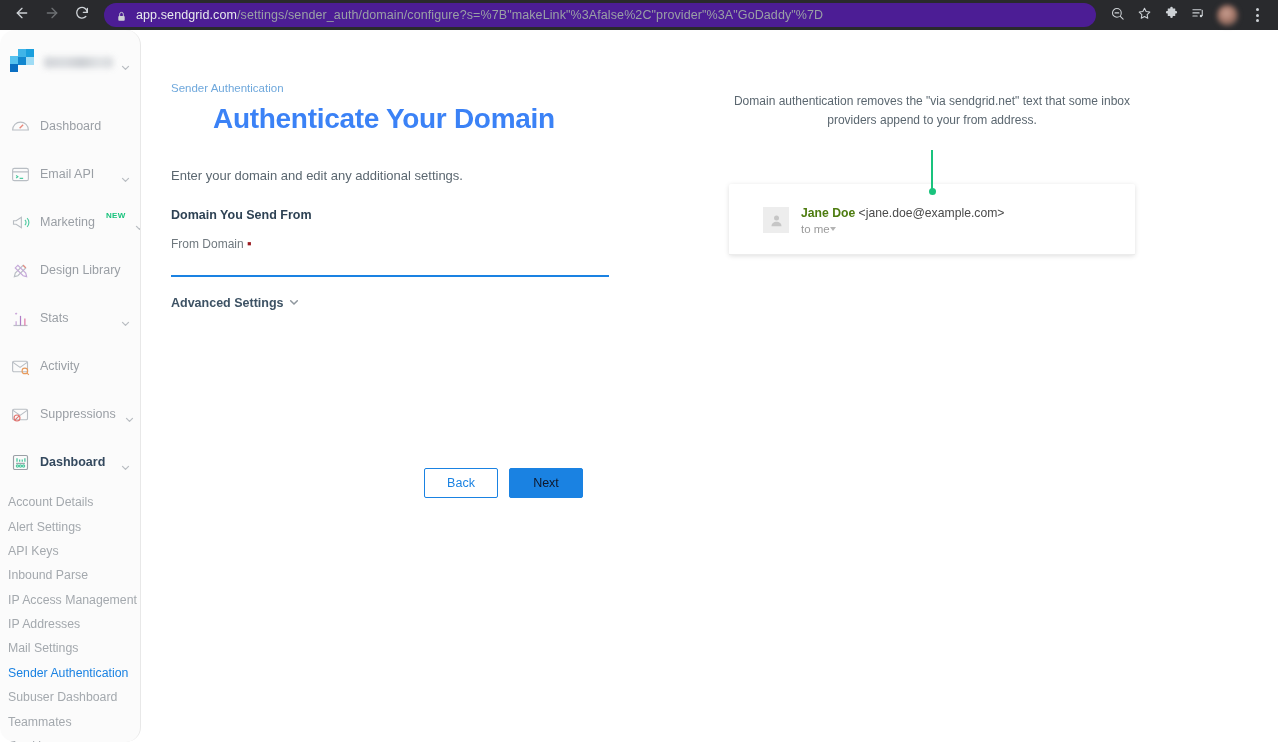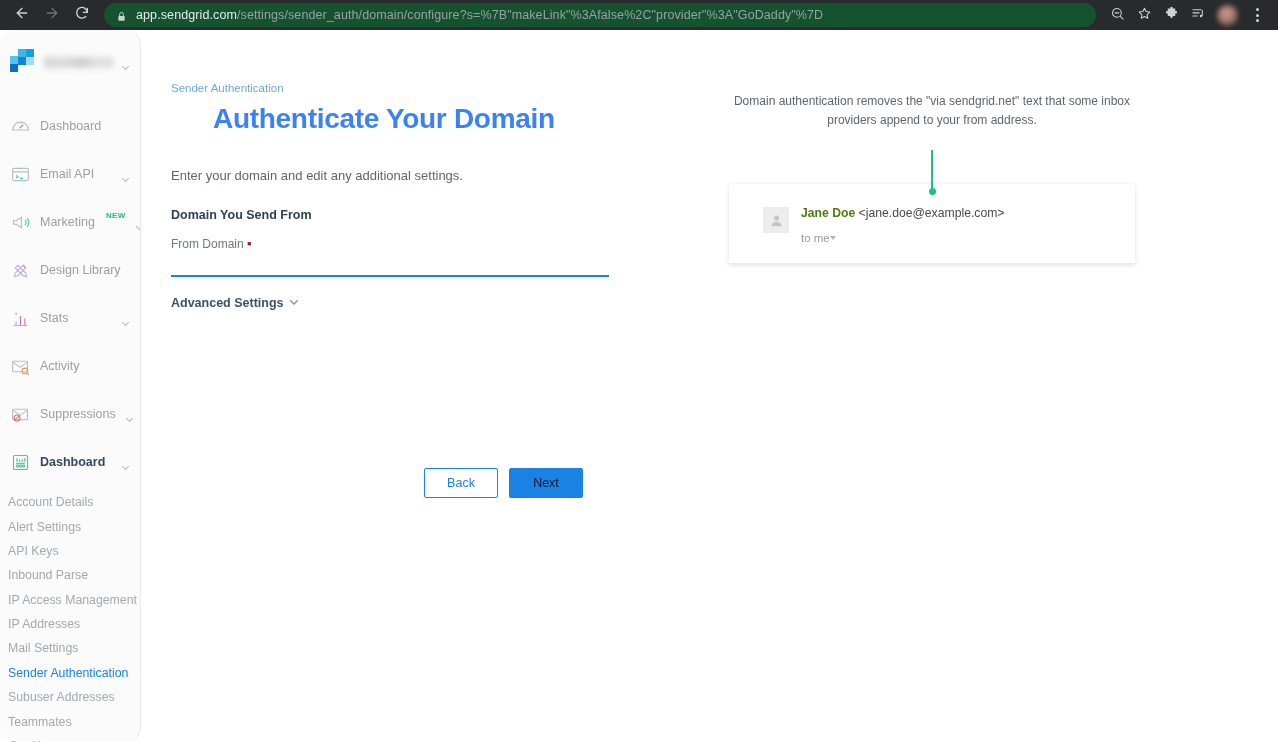--- a/index.html
+++ b/index.html
@@ -15,21 +15,21 @@
     display: flex; align-items: center; padding: 0 8px; gap: 2px;
   }
   .nav-btn {
     width: 28px; height: 28px; border-radius: 50%;
     display: flex; align-items: center; justify-content: center;
     color: #c8cbcf; flex: none;
   }
   .nav-btn svg { width: 16px; height: 16px; fill: none; stroke: #cdd1d5; stroke-width: 2; stroke-linecap: round; stroke-linejoin: round; }
   .nav-btn.disabled svg { stroke: #6e7174; }
   .omnibox {
-    flex: 1; height: 24px; background: #14532d; border-radius: 13px;
+    flex: 1; height: 24px; background: #4c1d95; border-radius: 13px;
     display: flex; align-items: center; padding: 0 12px; margin: 0 6px;
     overflow: hidden;
   }
   .lock { width: 11px; height: 13px; margin-right: 9px; flex: none; }
   .lock svg { width: 11px; height: 13px; }
   .url { font-size: 12.5px; color: #9aa0a6; white-space: nowrap; letter-spacing: .1px; }
   .url .host { color: #e8eaed; }
   .tool-icons { display: flex; align-items: center; gap: 1px; }
   .tool-btn {
     width: 26px; height: 26px; display: flex; align-items: center;
@@ -135,21 +135,21 @@
     box-shadow: 0 1px 5px rgba(0,0,0,.13); border-radius: 2px;
   }
   .mail-head { display: flex; gap: 12px; padding: 22px 20px 19px 34px; border-bottom: 1px solid #ececec; }
   .mail-avatar {
     width: 26px; height: 26px; background: #ededed; flex: none;
     display: flex; align-items: center; justify-content: center; margin-top: 1px;
   }
   .mail-avatar svg { width: 15px; height: 15px; fill: #c6c6c6; }
   .sender { font-size: 12.2px; color: #4a4a4a; }
   .sender b { color: #4d7c0f; margin-top: 6px; }
-  .to-row { display: flex; align-items: center; gap: 0; margin-top: 12px; }
+  .to-row { display: flex; align-items: center; gap: 0; margin-top: 3px; }
   .to { font-size: 11.5px; color: #9a9a9a; }
   .caret { width: 0; height: 0; border-left: 3.5px solid transparent; border-right: 3.5px solid transparent; border-top: 4px solid #b4b4b4; }
 
   .mail-body { padding: 24px 54px 30px; }
   .sk { background: #efeff0; border-radius: 1px; }
   .sk-title { width: 103px; height: 22px; }
   .sk-line { height: 11px; margin-top: 12px; }
   .sk-mid { display: flex; justify-content: space-between; margin-top: 12px; position: relative; }
   .sk-col { width: 55px; }
   .sk-box { height: 11px; }
@@ -391,21 +391,21 @@
 
       <div class="subnav">
         <div class="subnav-item">Account Details</div>
         <div class="subnav-item">Alert Settings</div>
         <div class="subnav-item">API Keys</div>
         <div class="subnav-item">Inbound Parse</div>
         <div class="subnav-item">IP Access Management</div>
         <div class="subnav-item">IP Addresses</div>
         <div class="subnav-item">Mail Settings</div>
         <div class="subnav-item sel">Sender Authentication</div>
-        <div class="subnav-item">Subuser Addresses</div>
+        <div class="subnav-item">Subuser Dashboard</div>
         <div class="subnav-item">Teammates</div>
         <div class="subnav-item">Tracking</div>
       </div>
     </div>
   </div>
 
   <div class="main">
 
     <div class="form-col">
       <div class="crumb">Sender Authentication</div>

